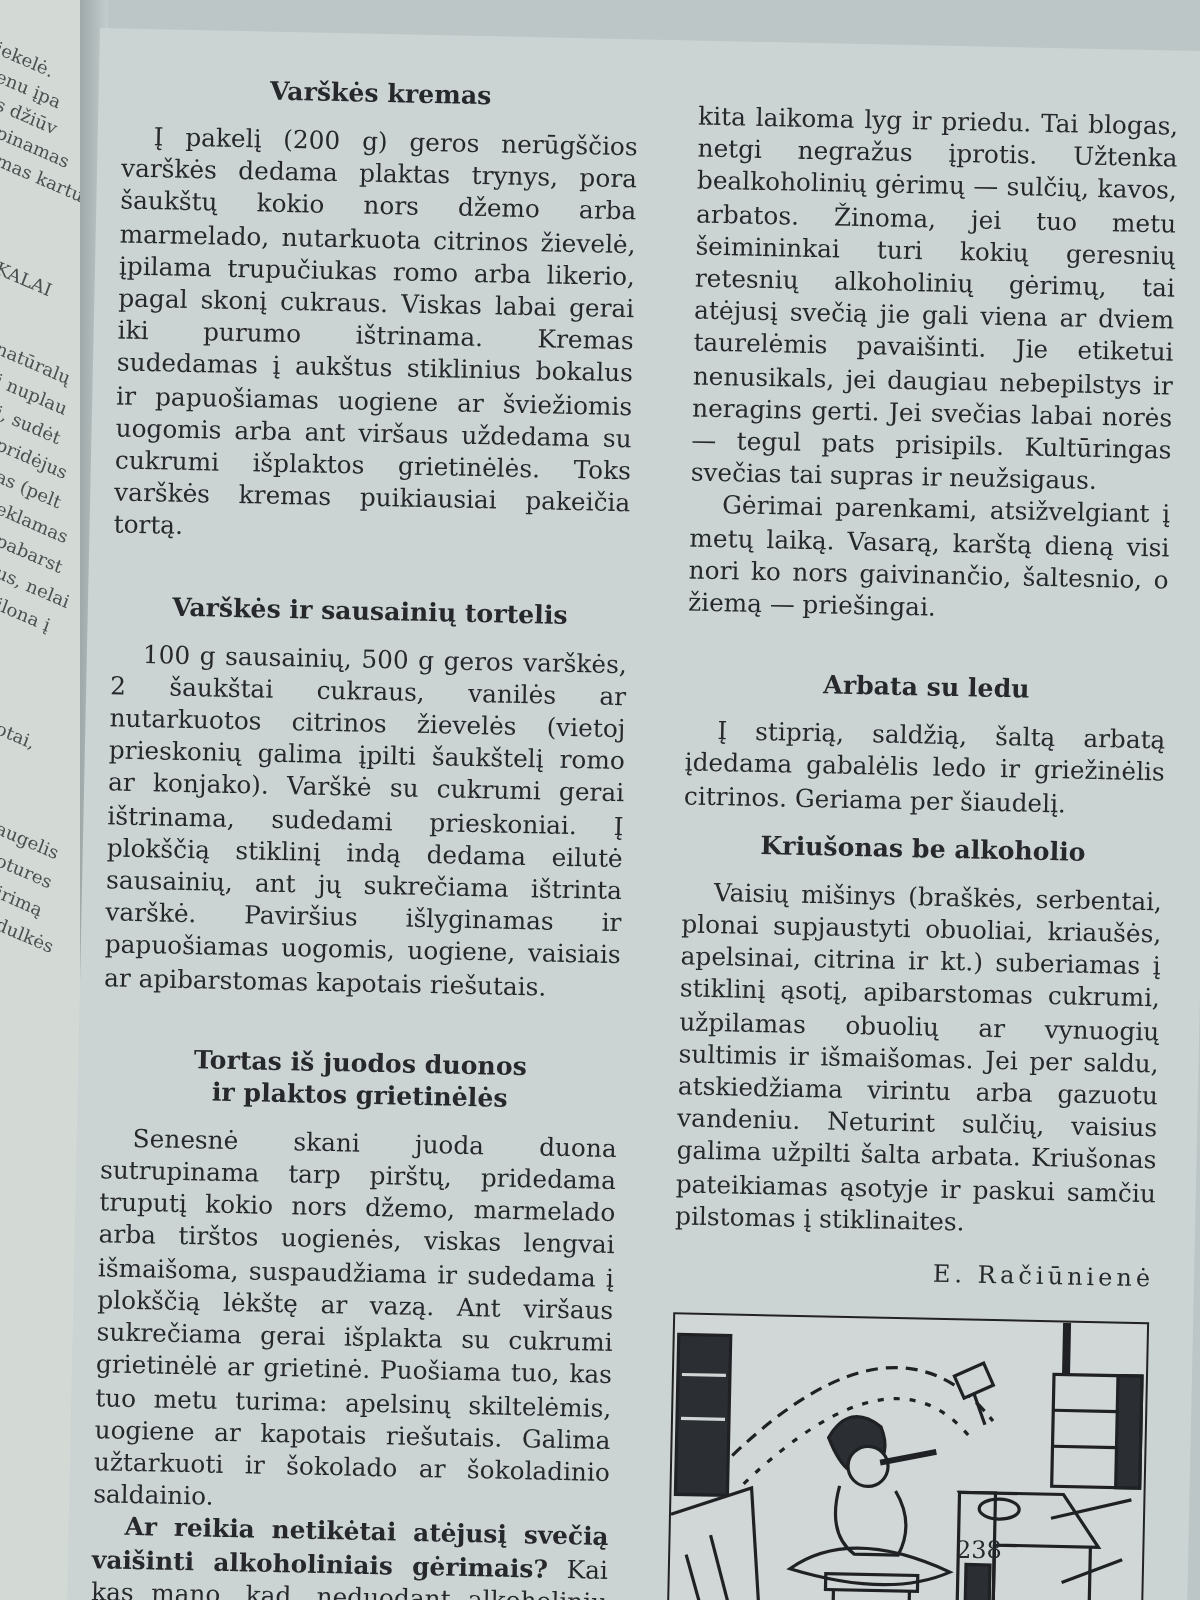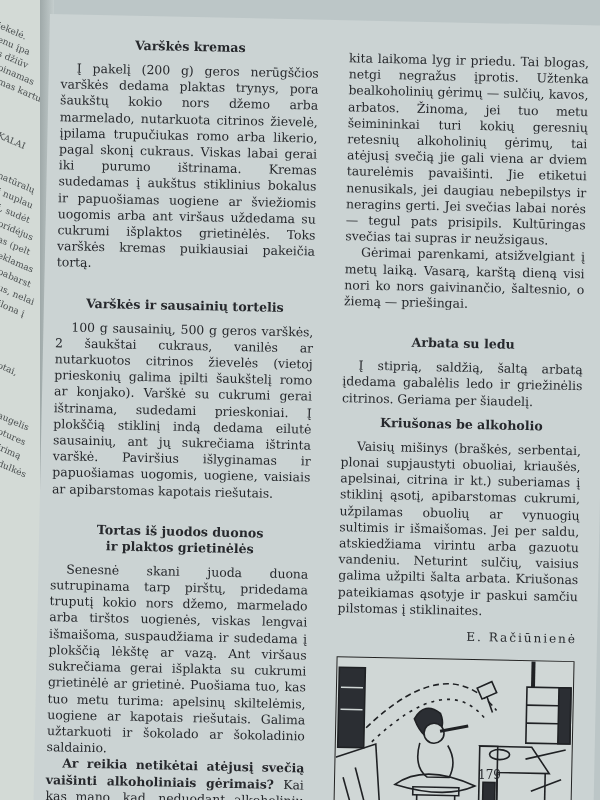--- a/index.html
+++ b/index.html
@@ -140,13 +140,13 @@
           <line x1="190" y1="62" x2="222" y2="62"></line>
           <line x1="190" y1="98" x2="230" y2="88"></line>
           <line x1="196" y1="130" x2="226" y2="118"></line>
         </g>
       </svg>
     </div>
 
   </div>
 </div>
 
-<div class="pageno">179</div>
+<div class="pageno">238</div>
 
 </body></html>

